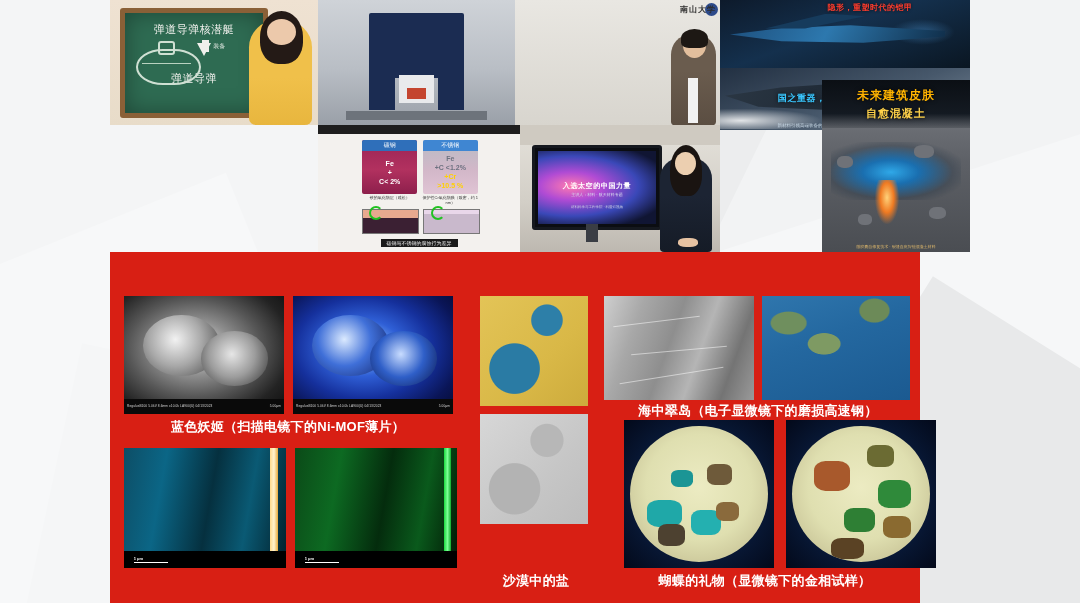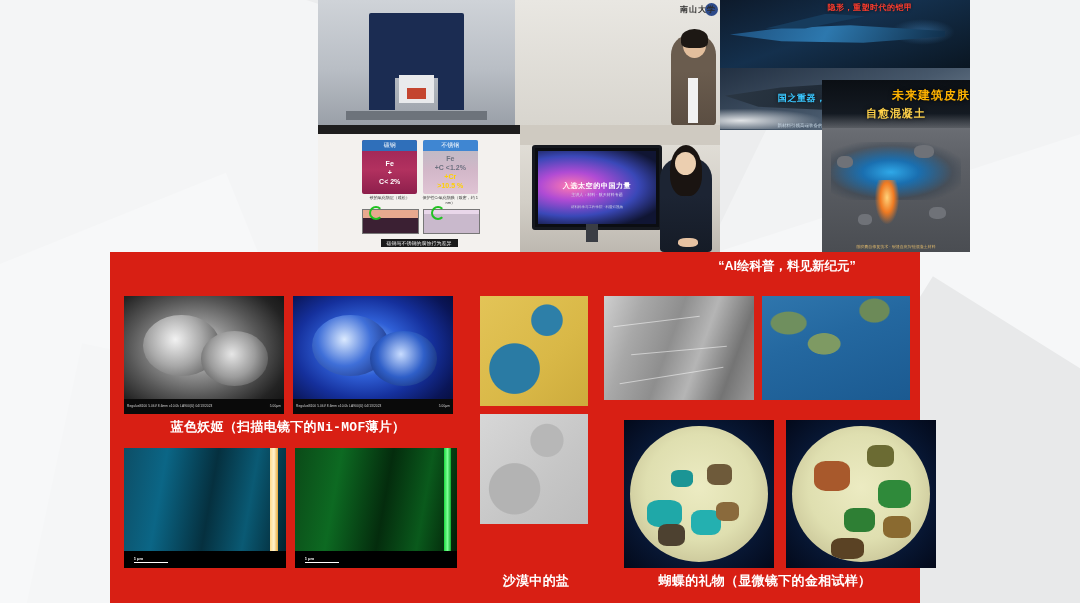--- a/index.html
+++ b/index.html
@@ -116,21 +116,21 @@
   .jet2-shape{position:absolute;left:2%;top:22%;width:74%;height:52%;
       background:linear-gradient(120deg,#2b3744,#16202b);
       clip-path:polygon(0 44%,30% 18%,62% 6%,100% 32%,96% 58%,56% 88%,18% 78%);}
   .jet2-smoke{position:absolute;left:-6%;bottom:2%;width:48%;height:34%;
       background:radial-gradient(ellipse at 30% 60%,rgba(255,255,255,.85),rgba(255,255,255,0) 68%);}
 
   
   .pos-bg{position:absolute;inset:0;background:linear-gradient(180deg,#7d8086 0%,#5d6066 48%,#4a4d52 100%);}
   .pos-band{position:absolute;left:0;top:0;width:100%;height:28%;
       background:linear-gradient(180deg,#0b0f14 0%,#141a22 70%,rgba(20,26,34,.2) 100%);}
-  .pos-t1{position:absolute;left:0;top:4%;width:100%;text-align:right;
+  .pos-t1{position:absolute;left:0;top:4%;width:100%;text-align:center;
       color:#ffb300;font-size:12px;font-weight:bold;letter-spacing:1px;
       text-shadow:0 0 4px rgba(0,0,0,.9);}
   .pos-t2{position:absolute;left:0;top:15%;width:100%;text-align:center;
       color:#ffd24a;font-size:11px;font-weight:bold;letter-spacing:1px;
       text-shadow:0 0 4px rgba(0,0,0,.9);}
   .pos-crack{position:absolute;left:6%;top:36%;width:88%;height:34%;
       background:radial-gradient(ellipse at 46% 52%,#2fa8e8 0%,#1a6fb0 28%,rgba(20,40,60,.25) 62%,transparent 78%);
       filter:blur(.4px);}
   .pos-spark{position:absolute;left:36%;top:58%;width:16%;height:26%;
       background:radial-gradient(ellipse at 50% 40%,#ffd27a 0%,#ef7a22 40%,transparent 72%);}
@@ -275,20 +275,36 @@
   <div class="poly p1"></div>
   <div class="poly p2"></div>
   <div class="poly p3"></div>
   <div class="poly p4"></div>
   <div class="poly p5"></div>
   <div class="poly p6"></div>
 </div>
 
 <div id="stage">
 
+  <div class="tile" style="left:110px;top:0;width:208px;height:125px;">
+    <div class="board-bg"></div>
+    <div class="board">
+      <div class="board-t1">弹道导弹核潜艇</div>
+      <div class="board-arrow-stem"></div>
+      <div class="board-arrow"></div>
+      <div class="board-side">装备</div>
+      <div class="board-t2">弹道导弹</div>
+      <div class="sub-draw"></div>
+      <div class="sub-fin"></div>
+      <div class="sub-line"></div>
+    </div>
+    <div class="person-y"></div>
+    <div class="hair-y"></div>
+    <div class="hair-face"></div>
+  </div>
 
   <div class="tile" style="left:318px;top:0;width:197px;height:125px;">
     <div class="mach-bg"></div>
     <div class="mach-body"></div>
     <div class="mach-leg-l"></div>
     <div class="mach-leg-r"></div>
     <div class="mach-inner"></div>
     <div class="mach-chip"></div>
     <div class="mach-base"></div>
   </div>
@@ -386,21 +402,20 @@
     <div class="pos-rock" style="left:10%;top:44%;width:16px;height:12px;"></div>
     <div class="pos-rock" style="left:62%;top:38%;width:20px;height:13px;"></div>
     <div class="pos-rock" style="left:24%;top:78%;width:14px;height:11px;"></div>
     <div class="pos-rock" style="left:72%;top:74%;width:17px;height:12px;"></div>
     <div class="pos-foot">微胶囊自修复技术 · 裂缝自愈智能混凝土材料</div>
   </div>
 
   <div id="redpanel">
 
     <div class="banner banner-r">
-      <div>“AI绘科普，料见新纪元”</div>
     </div>
 
     <div class="fr" style="left:14px;top:44px;width:160px;height:118px;">
       <div class="sem-grey"></div>
       <div class="rose" style="left:12%;top:16%;width:48%;height:52%;background:radial-gradient(circle at 42% 40%,#f2f2f2,#a8a8a8 46%,#3c3c3c 100%);"></div>
       <div class="rose" style="left:48%;top:30%;width:42%;height:46%;background:radial-gradient(circle at 46% 42%,#e6e6e6,#9c9c9c 48%,#303030 100%);"></div>
       <div class="sem-bar">
         <span>RegulusB100 5.0kV 8.6mm x10.0k LA900(U) 04/13/2023</span>
         <span>5.00μm</span>
       </div>
@@ -409,41 +424,42 @@
     <div class="fr" style="left:183px;top:44px;width:160px;height:118px;">
       <div class="sem-blue"></div>
       <div class="rose" style="left:12%;top:16%;width:48%;height:52%;background:radial-gradient(circle at 42% 40%,#dbeaff,#3f6fd8 46%,#122266 100%);"></div>
       <div class="rose" style="left:48%;top:30%;width:42%;height:46%;background:radial-gradient(circle at 46% 42%,#c8dcff,#2f5fc8 48%,#0d1a52 100%);"></div>
       <div class="sem-bar">
         <span>RegulusB100 5.0kV 8.6mm x10.0k LA900(U) 04/13/2023</span>
         <span>5.00μm</span>
       </div>
     </div>
 
-    <div class="cap" style="left:10px;top:166px;width:336px;font-size:13px;font-family:Liberation Mono, monospace;">蓝色妖姬（扫描电镜下的Ni-MOF薄片）</div>
+    <div class="cap" style="left:10px;top:166px;width:336px;font-size:13px;">蓝色妖姬（扫描电镜下的Ni-MOF薄片）</div>
 
     <div class="fr" style="left:370px;top:44px;width:108px;height:110px;">
       <div class="salt-y"></div>
     </div>
 
     <div class="fr" style="left:370px;top:162px;width:108px;height:110px;">
       <div class="salt-g"></div>
     </div>
 
     <div class="fr" style="left:494px;top:44px;width:150px;height:104px;">
       <div class="wear"></div>
       <div class="wear-scr" style="left:6%;top:24%;width:58%;transform:rotate(-7deg);"></div>
       <div class="wear-scr" style="left:18%;top:52%;width:64%;transform:rotate(-5deg);"></div>
       <div class="wear-scr" style="left:10%;top:76%;width:70%;transform:rotate(-9deg);"></div>
     </div>
 
     <div class="fr" style="left:652px;top:44px;width:148px;height:104px;">
       <div class="ocean"></div>
     </div>
 
+    <div class="cap" style="left:490px;top:150px;width:316px;font-size:13px;">海中翠岛（电子显微镜下的磨损高速钢）</div>
 
     <div class="fr" style="left:14px;top:196px;width:162px;height:120px;">
       <div class="tem tem-b"></div>
       <div class="tem-edge-b"></div>
       <div class="tem-bar"></div>
       <div class="tem-scale">
         <span>1 μm</span><i></i>
       </div>
     </div>
 

